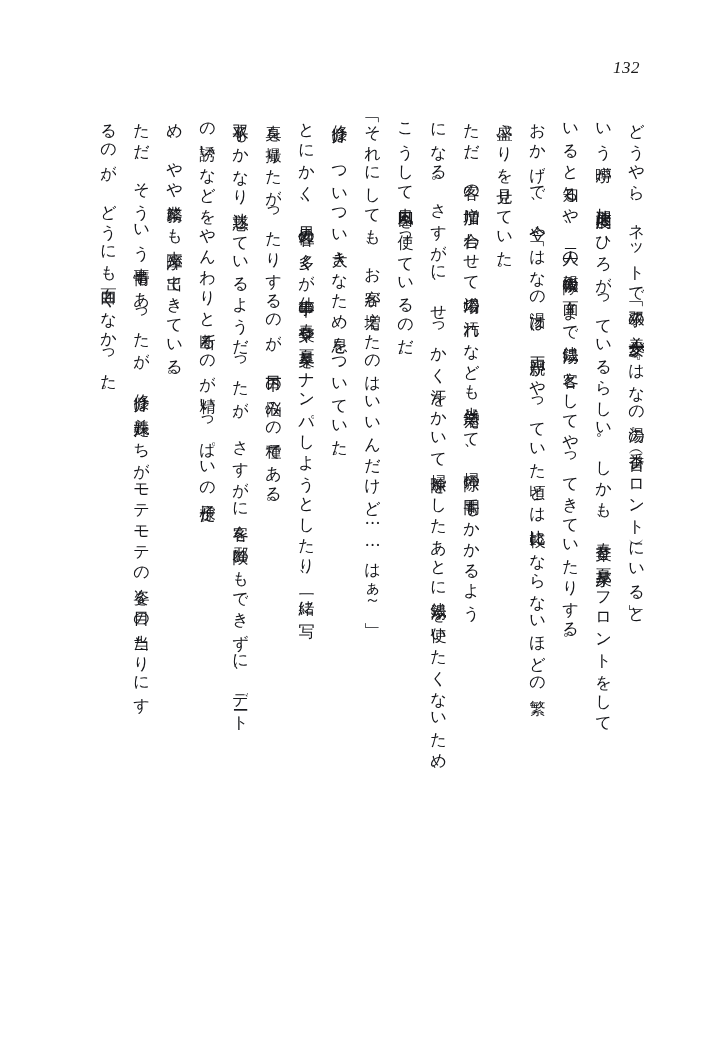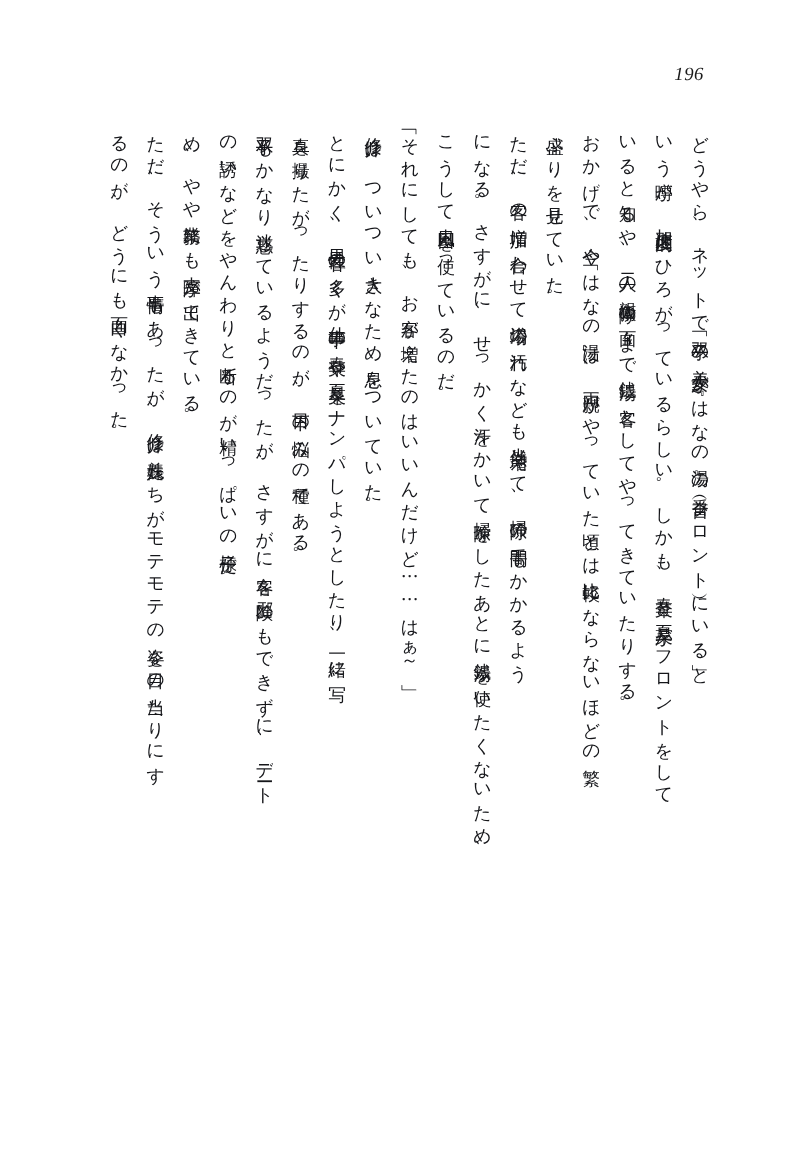--- a/index.html
+++ b/index.html
@@ -58,21 +58,21 @@
     font-family: "DejaVu Serif", "Liberation Serif", serif;
     white-space: pre;
     overflow: hidden;
   }
 </style>
 </head>
 <body>
 
 <div class="page">
 
-  <div class="page-number">196</div>
+  <div class="page-number">132</div>
 
   <div class="text-block">
     <div class="vline">どうやら、ネットで「双子の美少女が『はなの湯』の番台（フロント）にいる」と</div>
     <div class="vline">いう噂が、加速度的にひろがっているらしい。しかも、春菜と夏菜がフロントをして</div>
     <div class="vline">いると知るや、二人の親衛隊の面々まで銭湯に客としてやってきていたりする。</div>
     <div class="vline">おかげで、今や「はなの湯」は、両親がやっていた頃とは比較にならないほどの繁</div>
     <div class="vline">盛ぶりを見せていた。</div>
     <div class="vline">ただ、客の増加に合わせて浴場の汚れなども当然増えて、掃除の手間もかかるよう</div>
     <div class="vline">になる。さすがに、せっかく汗をかいて掃除をしたあとに銭湯を使いたくないため、</div>
     <div class="vline">こうして内風呂を使っているのだ。</div>

